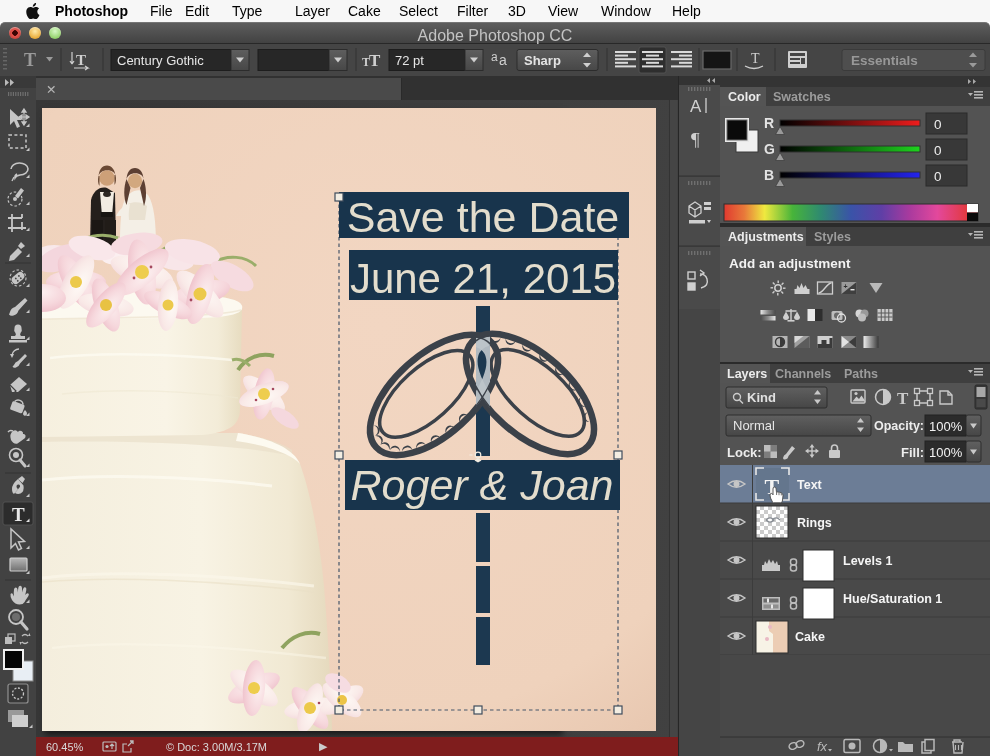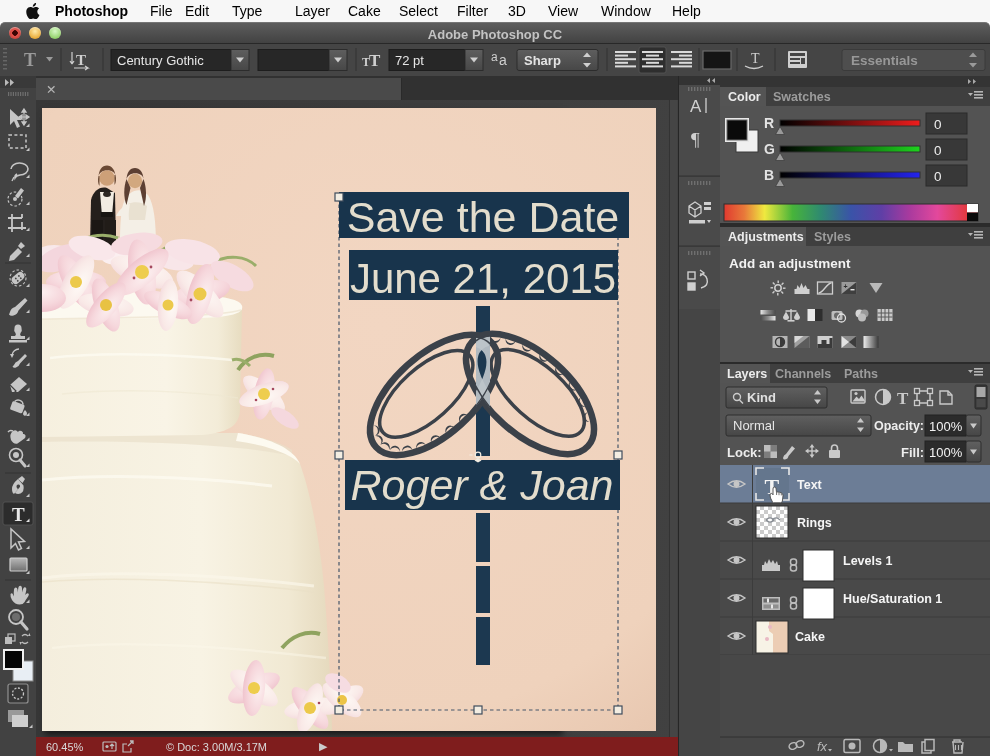--- a/index.html
+++ b/index.html
@@ -9,21 +9,21 @@
 
 
 #menubar { left:0; top:0; width:990px; height:22px; background:#f7f7f7; color:#000; font-size:14px; }
 #menubar span { position:absolute; top:3px; }
 
 
 #titlebar { left:0; top:22px; width:990px; height:22px;
   background:linear-gradient(#5d5d5d,#424242);
   border-top:1px solid #757575; border-bottom:1px solid #282828;
   border-radius:5px 5px 0 0; }
-#titlebar .title { position:absolute; width:100%; text-align:center; top:4px; font-size:13px; font-weight:bold; color:#c3c3c3; }
+#titlebar .title { position:absolute; width:100%; text-align:center; top:4px; font-size:16px; font-weight:normal; color:#c3c3c3; }
 .tl { position:absolute; top:27px; width:12px; height:12px; border-radius:50%; }
 
 
 #optionsbar { left:0; top:44px; width:990px; height:32px; background:#444444; border-bottom:2px solid #292929; }
 
 
 #tools { left:0; top:76px; width:36px; height:680px; background:#424242; border-right:1px solid #272727; }
 
 
 #tabbar { left:36px; top:76px; width:642px; height:24px; background:#313131; }

